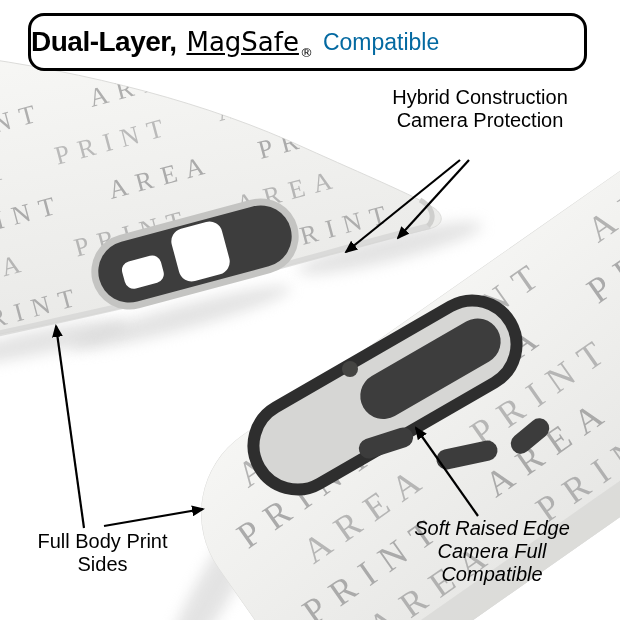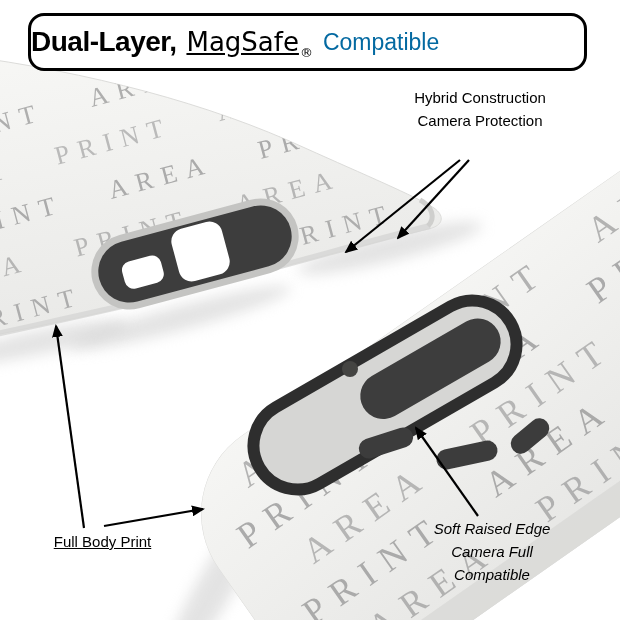--- a/index.html
+++ b/index.html
@@ -15,23 +15,23 @@
     border:3.5px solid #000; border-radius:16px; background:#ffffff;
     display:flex; align-items:center; gap:10px;
     white-space:nowrap;
   }
   .t-dual { font-size:28px; font-weight:bold; color:#000; letter-spacing:-0.5px; }
   .t-mag  { font-family:"DejaVu Sans", sans-serif; font-size:26px; font-weight:normal; color:#000;text-decoration:underline; }
   .reg    { position:relative; top:6px; font-size:13px; margin-left:1px; }
   .t-comp { font-size:23px; font-weight:normal; color:#0369a1; }
 
   
-  .anno { position:absolute; text-align:center; color:#000; font-size:15px; line-height:23px; }
+  .anno { position:absolute; text-align:center; color:#000; font-size:20px; line-height:23px; }
   .anno-hybrid   { left:352px; top:86px;  width:256px; }
-  .anno-fullbody { left:10px;  top:530px; width:185px;text-decoration:underline; }
+  .anno-fullbody { left:10px;  top:530px; width:185px; }
   .anno-softedge { left:388px; top:517px; width:208px;font-style:italic; }
 
   
   .case     { fill:url(#gradTop); stroke:#dcdcda; stroke-width:1; }
   .caseB    { fill:url(#gradBot); stroke:#dcdcda; stroke-width:1; }
   .pat      { font-family:"Liberation Serif", serif; }
   .patTop   { font-size:26px; letter-spacing:9px;  word-spacing:34px; }
   .patBot   { font-size:36px; letter-spacing:12px; word-spacing:40px; }
   .callout  { stroke:#000; stroke-width:2.2; fill:none; }
   .shadow   { fill:#c8c8c8; opacity:.5; }
@@ -130,20 +130,21 @@
     <span class="t-comp">Compatible</span>
   </div>
 
   <div class="anno anno-hybrid">
     <div>Hybrid Construction</div>
     <div>Camera Protection</div>
   </div>
 
   <div class="anno anno-fullbody">
     <div>Full Body Print</div>
+    <div>Sides</div>
   </div>
 
   <div class="anno anno-softedge">
     <div>Soft Raised Edge</div>
     <div>Camera Full</div>
     <div>Compatible</div>
   </div>
 
 </div>
 

